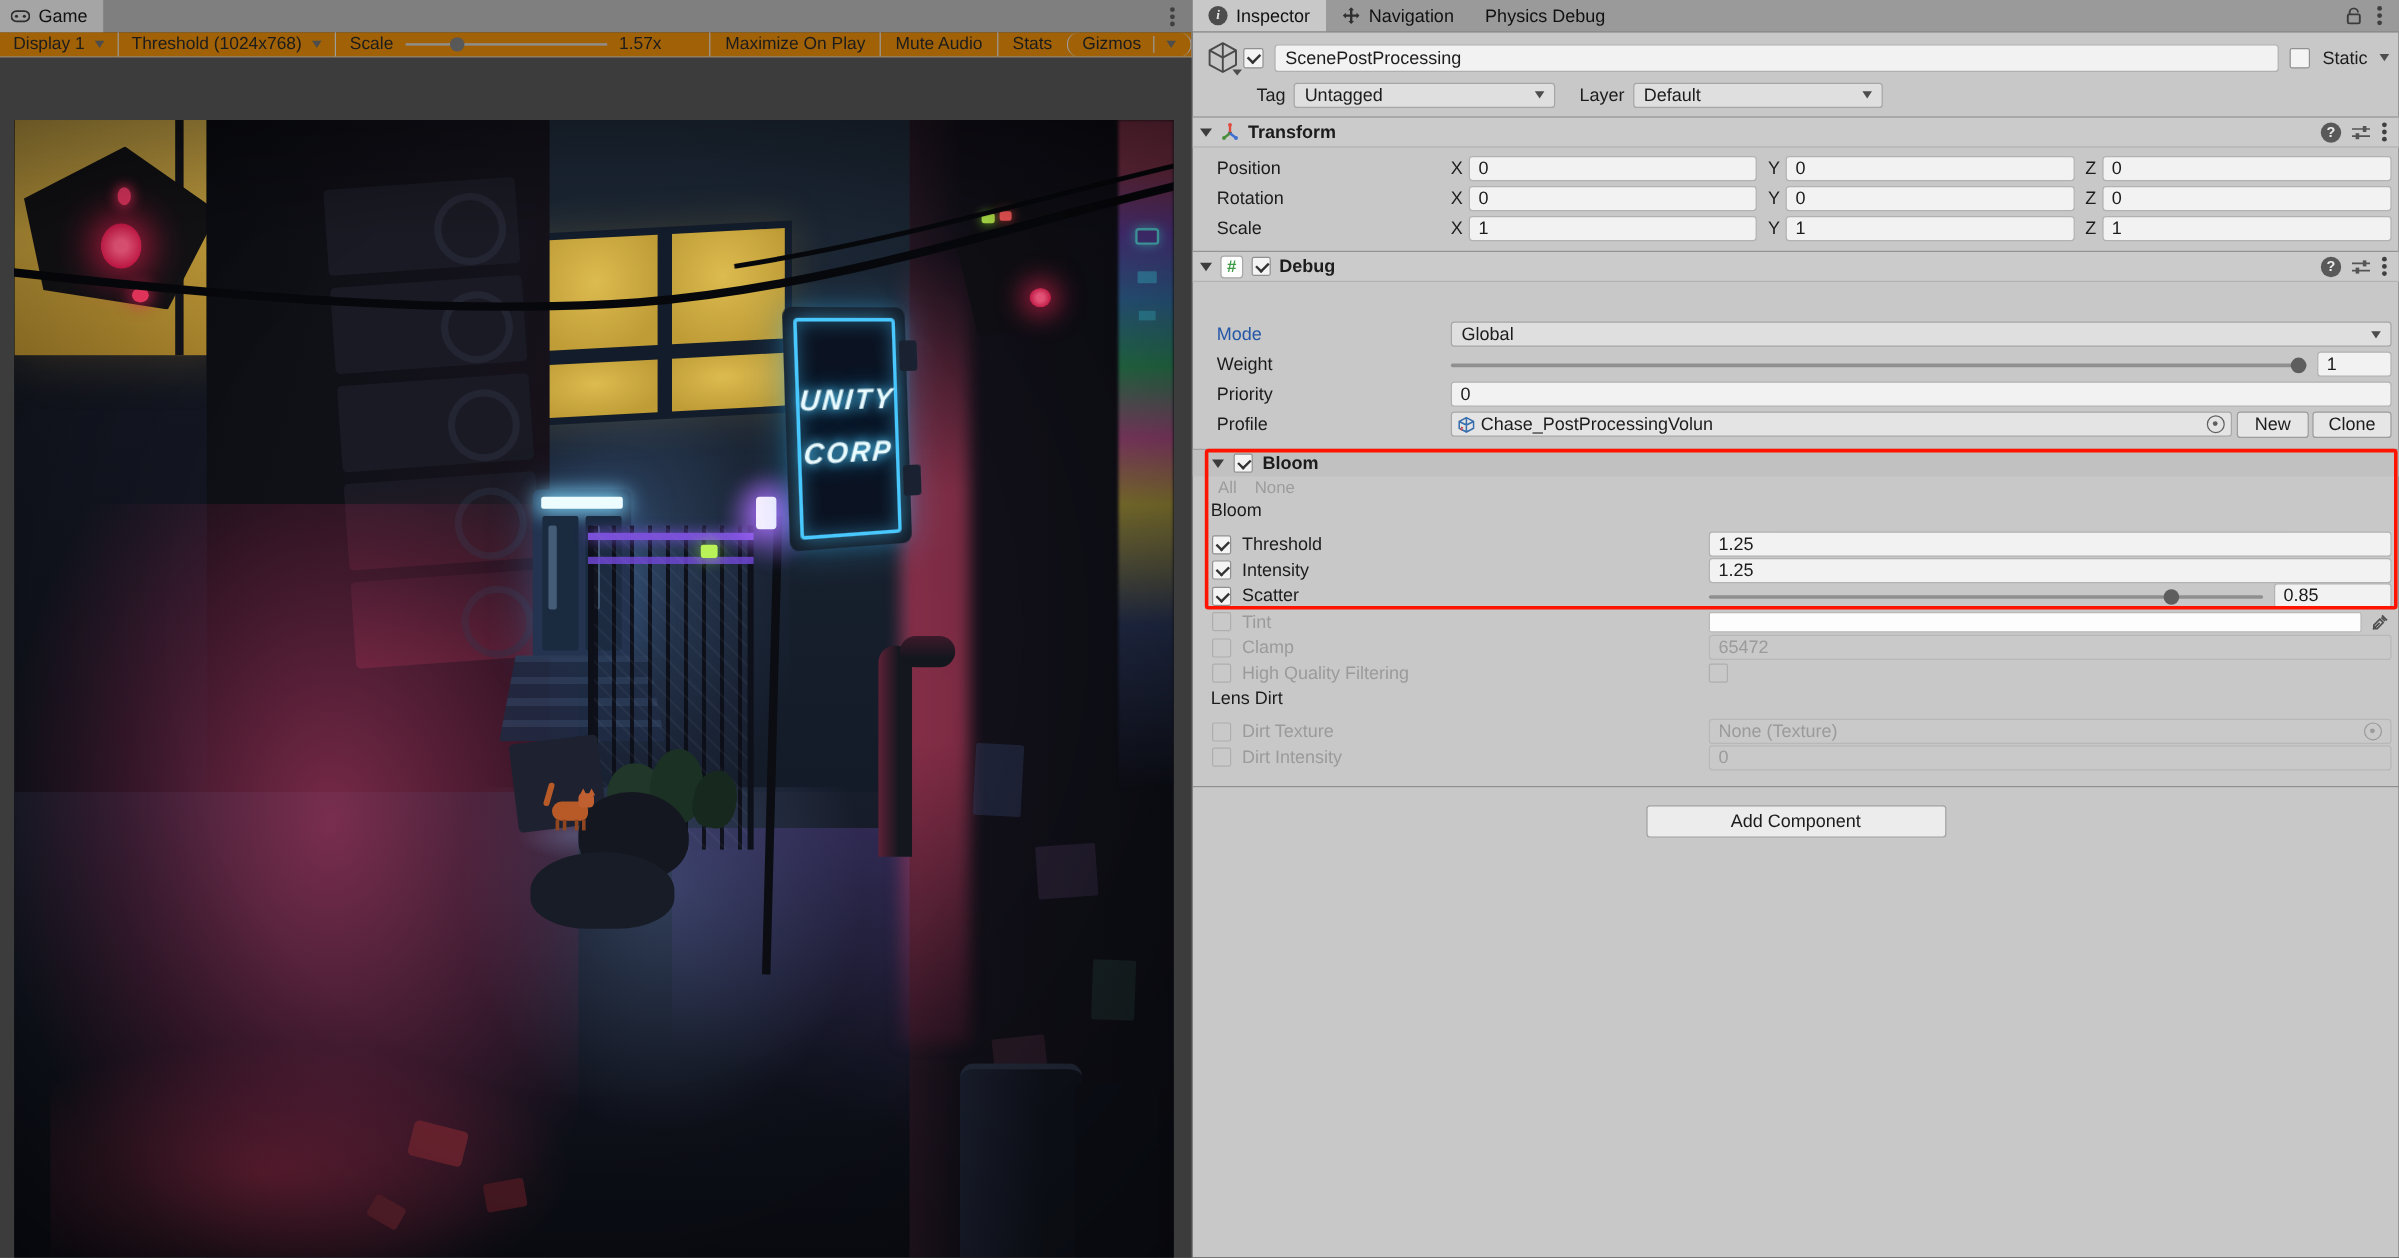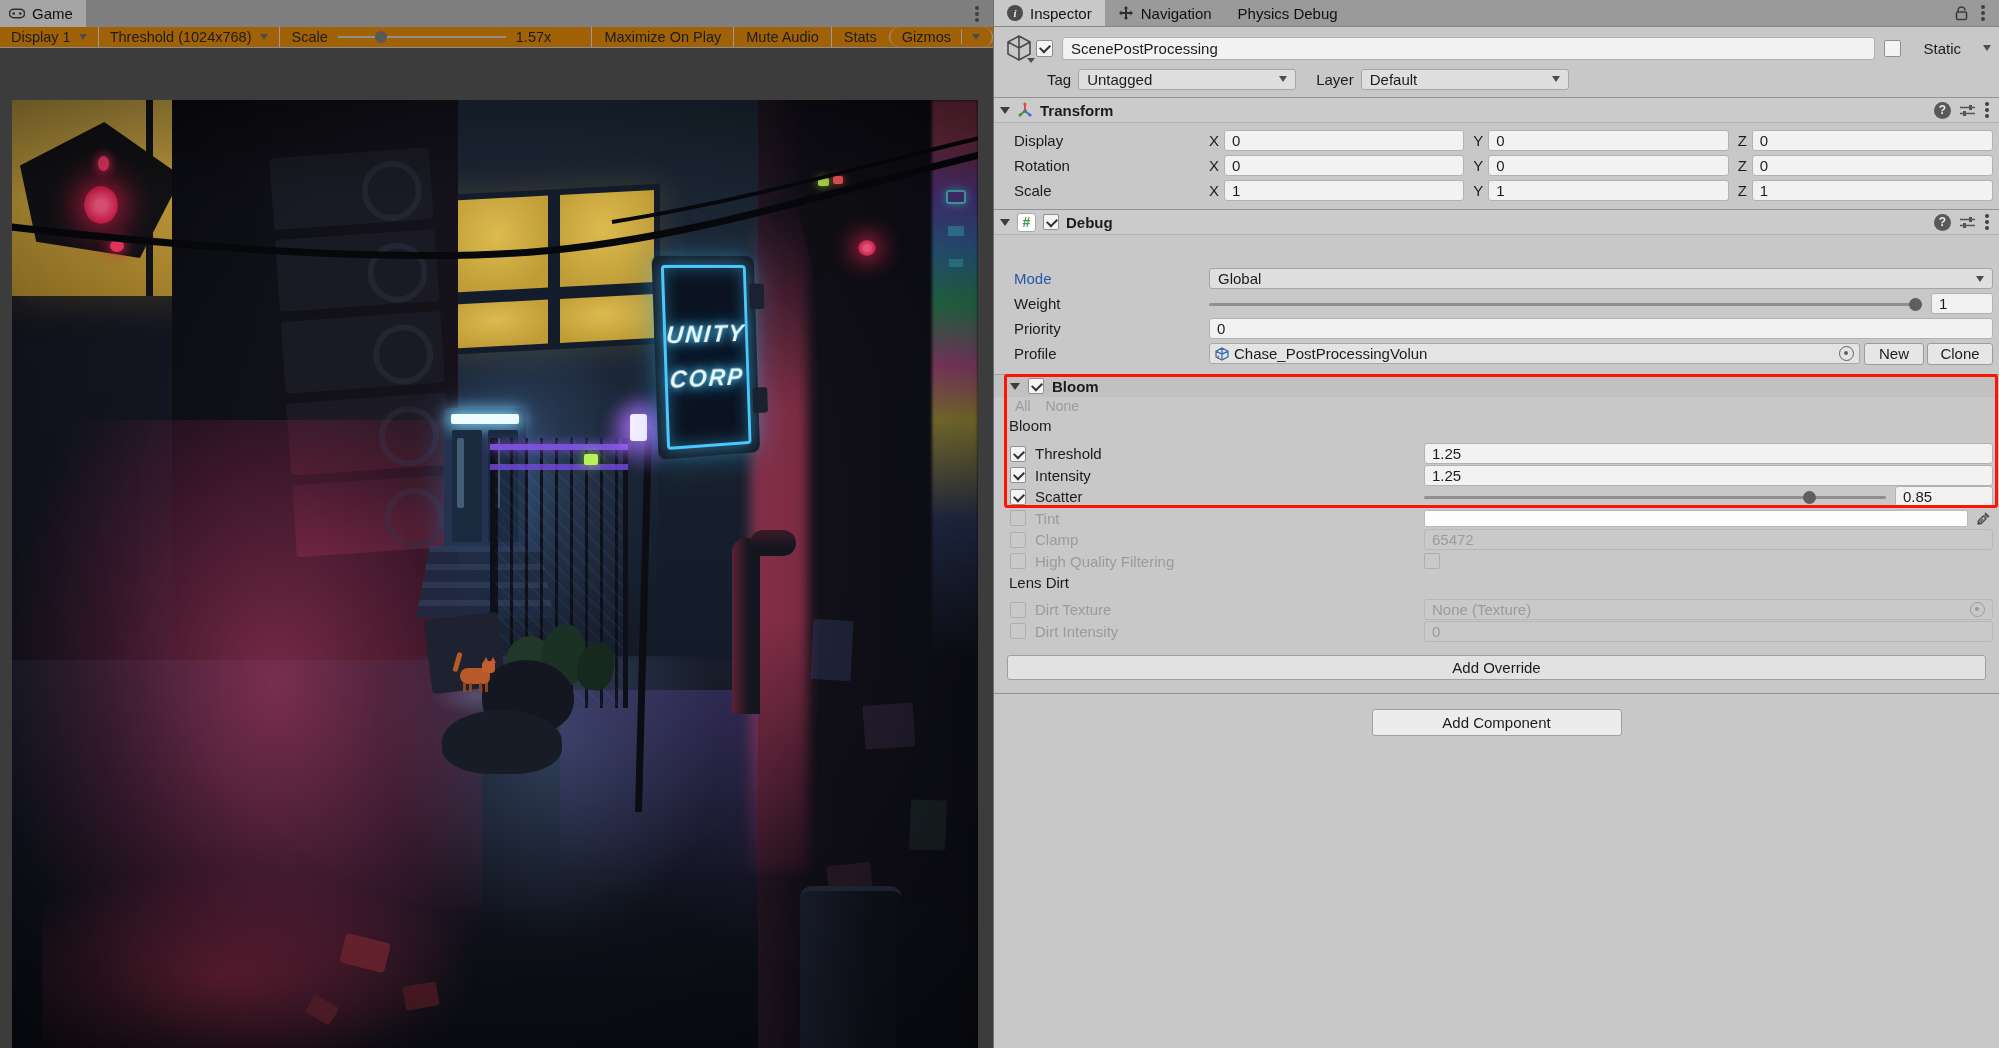--- a/index.html
+++ b/index.html
@@ -171,21 +171,21 @@
   .go-header { padding:6px 8px 5px 8px; }
   .go-row1 { display:flex; align-items:center; height:30px; }
   .go-cube { position:relative; width:34px; height:30px; flex:0 0 34px; display:flex; align-items:center; justify-content:center; }
   .go-cube .mini-tri { position:absolute; right:1px; bottom:0px; border-left:4px solid transparent; border-right:4px solid transparent; border-top:5px solid #4d4d4d; width:0; height:0; }
   .cb { width:17px; height:17px; background:#f4f4f4; border:1px solid #909090; border-radius:2px; position:relative; flex:0 0 17px; }
   .cb.checked::after { content:""; position:absolute; left:3px; top:3px; width:8px; height:5px;
     border-left:2px solid #333; border-bottom:2px solid #333; transform:rotate(-45deg); }
   .cb.dis { background:#c9c9c9; border-color:#aeaeae; }
   .name-field { flex:1; height:23px; line-height:21px; background:#f2f2f2; border:1px solid #b0b0b0; border-radius:3px;
     padding:0 8px; margin:0 9px; }
-  .static-grp { display:flex; align-items:center; gap:22px; }
+  .static-grp { display:flex; align-items:center; gap:10px; }
   .go-row2 { display:flex; align-items:center; height:26px; margin-top:3px; padding-left:45px; gap:7px; }
   .dd { height:21px; background:#dfdfdf; border:1px solid #a6a6a6; border-radius:3px; display:flex; align-items:center;
     padding:0 8px; gap:8px; }
   .dd .lbl { flex:1; white-space:nowrap; overflow:hidden; }
   .dd-tag { width:218px; } .dd-layer { width:208px; }
   .lab-inline { color:#1c1c1c; }
 
   .comp-header { height:26px; background:#cbcbcb; border-top:1px solid #939393; border-bottom:1px solid #b2b2b2;
     display:flex; align-items:center; padding:0 8px 0 6px; gap:7px; }
   .comp-title { font-weight:bold; }
@@ -471,21 +471,21 @@
               <path d="M0 3.5 H15 M0 9.5 H15" stroke="#555" stroke-width="1.4"></path>
               <rect x="9" y="1" width="3" height="5" fill="#555"></rect>
               <rect x="3" y="7" width="3" height="5" fill="#555"></rect>
             </svg>
         </span>
         <span class="kebab" style="margin:0 2px"></span>
       </span>
     </div>
     <div style="padding:5px 0 6px 0">
       <div class="prow">
-        <span class="plabel">Display</span>
+        <span class="plabel">Position</span>
         <span class="vec">
           <span class="vgrp">
               <span class="axis">X</span>
               <span class="tfield">0</span>
             </span>
           <span class="vgrp">
               <span class="axis">Y</span>
               <span class="tfield">0</span>
             </span>
           <span class="vgrp">
@@ -648,21 +648,18 @@
         <span style="flex:1">None (Texture)</span>
         <span class="picker dim"></span>
       </span>
     </div>
     <div class="brow">
       <span class="cb dis"></span>
       <span class="blabel dim">Dirt Intensity</span>
       <span class="tfield dfield">0</span>
     </div>
 
-    <div class="add-override">
-      <span>Add Override</span>
-    </div>
     <div class="comp-end"></div>
     <div class="add-comp">
       <span>Add Component</span>
     </div>
   </div>
 </div>
 
 </body></html>

